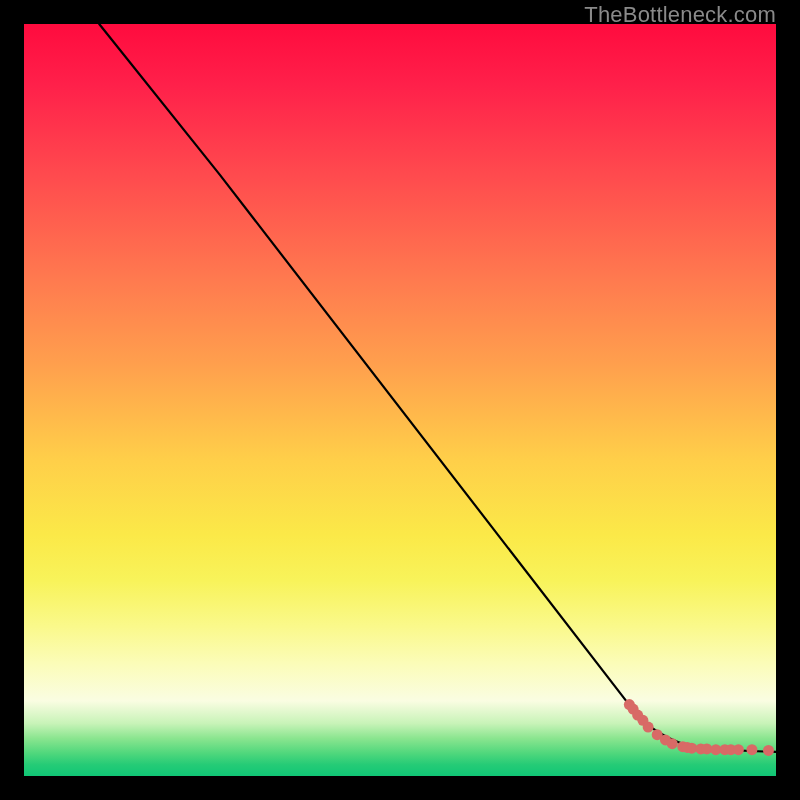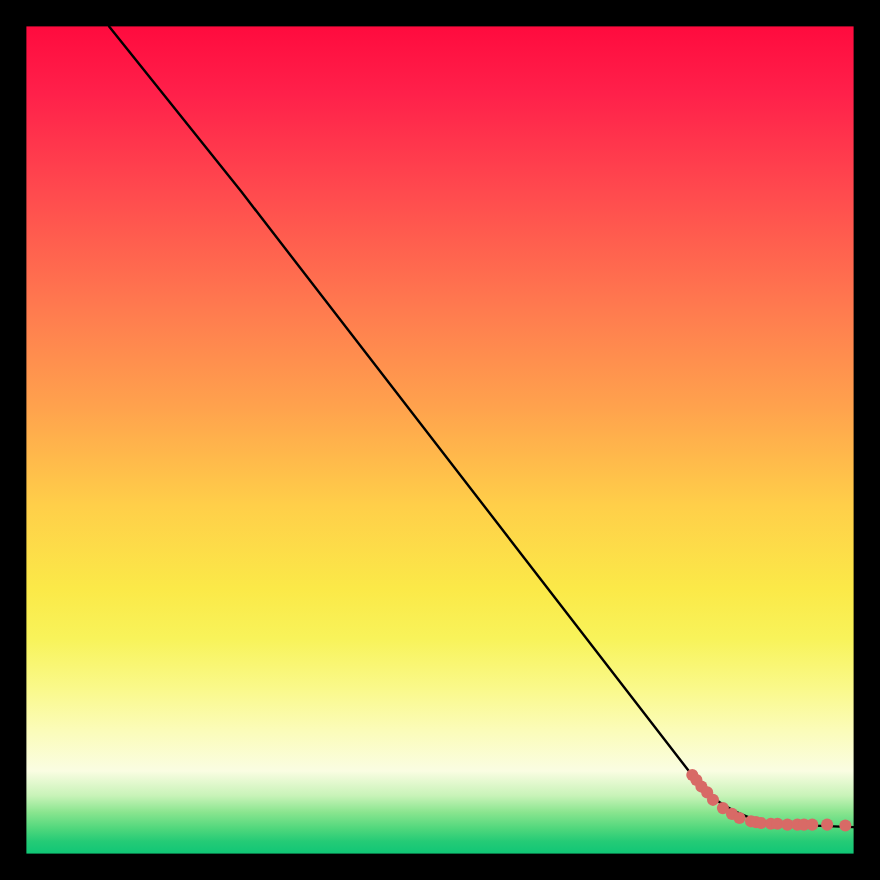--- a/index.html
+++ b/index.html
@@ -62,20 +62,21 @@
     left: 0;
     width: 752px;
     height: 752px;
     overflow: visible;
   }
 </style>
 </head>
 <body>
 
 <div class="frame">
+  <div class="watermark">TheBottleneck.com</div>
   <div class="plot">
     <svg class="curve" viewBox="0 0 752 752">
       <path id="main-curve" fill="none" stroke="#000" stroke-width="2.2" stroke-linecap="round" stroke-linejoin="round" d="M 75.2 0 L 195.52 150.39999999999998 L 616.64 695.6 Q 654.24 725.68 691.84 725.68 L 752 727.936"></path>
       <g id="dots">
           <circle cx="605.36" cy="680.56" r="5.5" fill="#d86a66"></circle>
           <circle cx="609.12" cy="685.072" r="5.5" fill="#d86a66"></circle>
           <circle cx="613.632" cy="691.088" r="5.5" fill="#d86a66"></circle>
           <circle cx="618.896" cy="696.352" r="5.5" fill="#d86a66"></circle>
           <circle cx="624.16" cy="703.12" r="5.5" fill="#d86a66"></circle>
           <circle cx="633.1840000000001" cy="710.64" r="5.5" fill="#d86a66"></circle>

